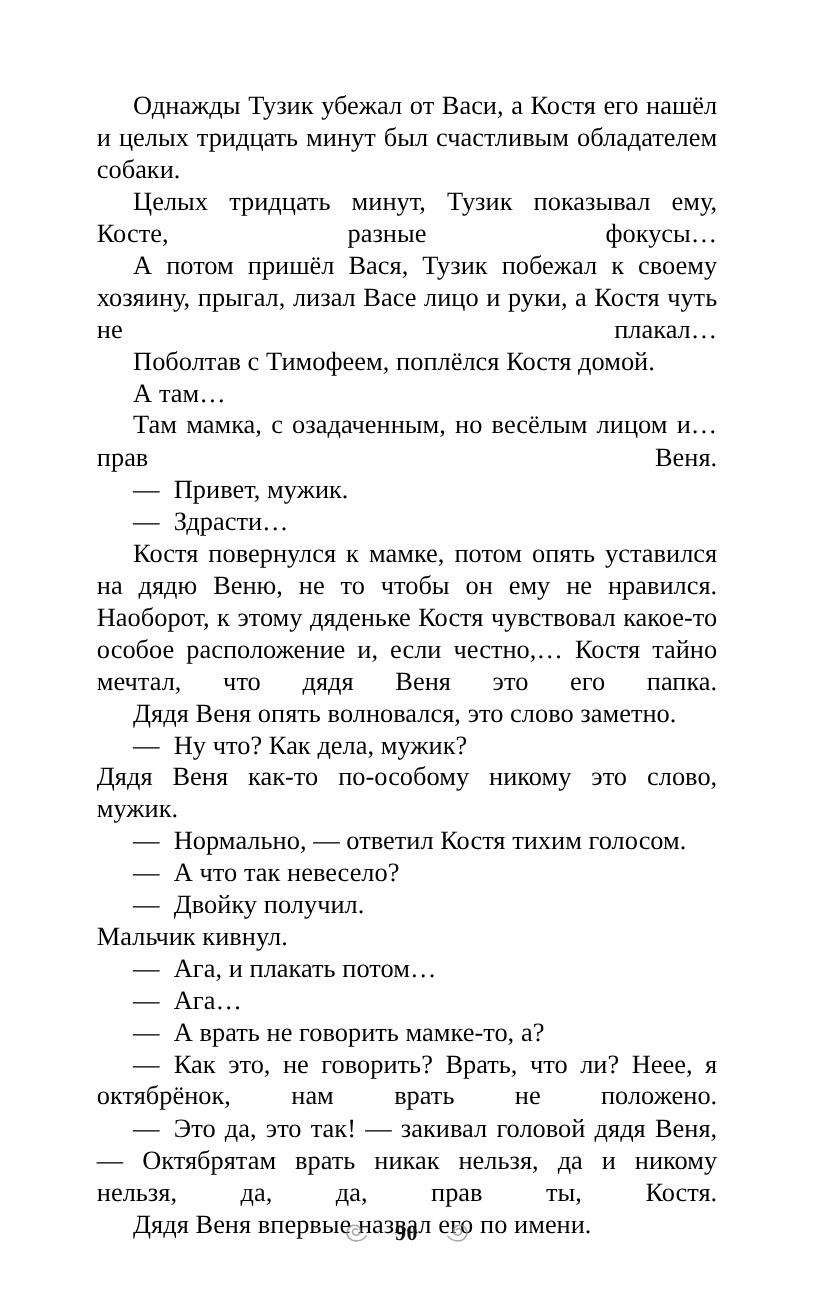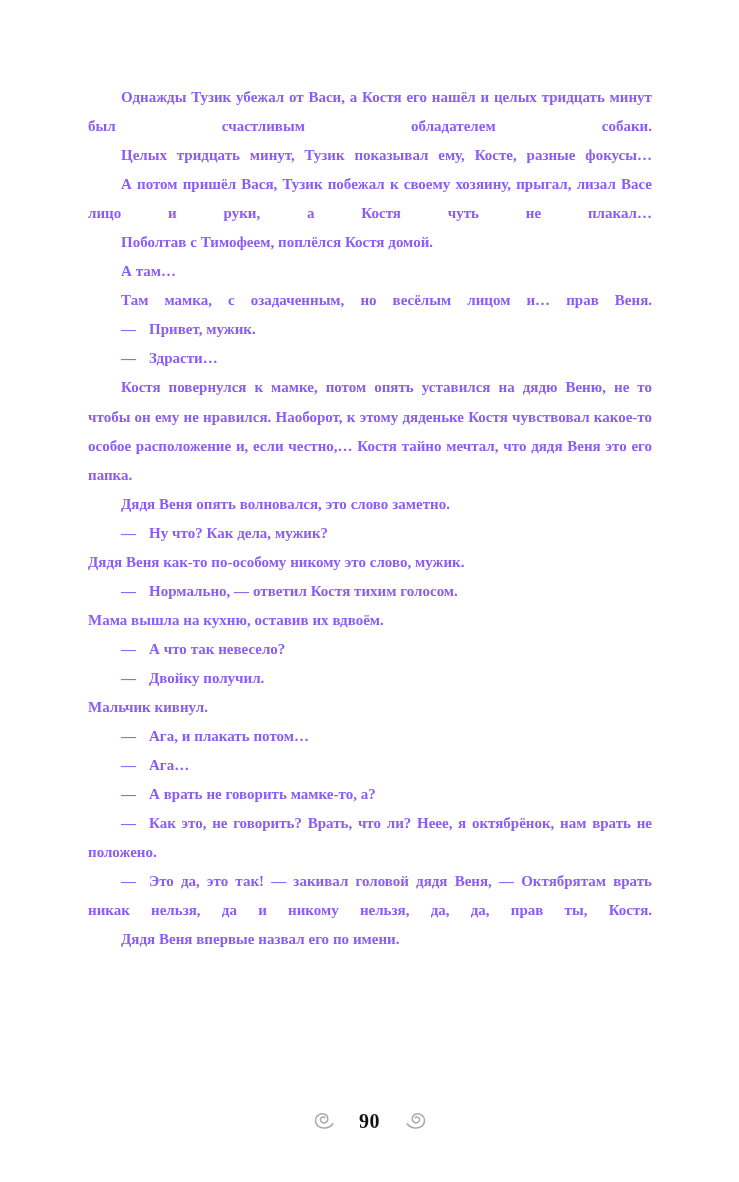--- a/index.html
+++ b/index.html
@@ -27,29 +27,28 @@
 
   #text-column {
     position: absolute;
     left: 88px;
     top: 83px;
     width: 564px;
   }
 
   .para {
     margin: 0;
-    font-size: 15px;
+    font-size: 24px;
     line-height: 29.05px;
     text-align: justify;
     text-justify: inter-word;
-    color: #8b5cf6;
+    color: #000000;
     -webkit-hyphens: none;
     hyphens: none;
     word-spacing: 0.1px;
-    font-weight: bold;
   }
   .para.indent {
     text-indent: 33px;
   }
   .para.noindent {
     text-indent: 0;
   }
   
   .para { text-align-last: left; }
   
@@ -114,21 +113,20 @@
 
     <p class="para indent full">Костя повернулся к мамке, потом опять уставился на дядю Веню, не то чтобы он ему не нравился. Наоборот, к этому дяденьке Костя чувствовал какое-то особое расположение и, если честно,… Костя тайно мечтал, что дядя Веня это его папка.</p>
     <p class="para indent">Дядя Веня опять волновался, это слово заметно.</p>
 
     <p class="para indent"><span class="dash">—</span><span class="dash-gap"></span><span>Ну что? Как дела, мужик?</span></p>
 
     <p class="para noindent">Дядя Веня как-то по-особому никому это слово, мужик.</p>
 
     <p class="para indent"><span class="dash">—</span><span class="dash-gap"></span><span>Нормально, — ответил Костя тихим голосом.</span></p>
 
-    <p class="para noindent">Мама вышла на кухню, оставив их вдвоём.</p>
 
     <p class="para indent"><span class="dash">—</span><span class="dash-gap"></span><span>А что так невесело?</span></p>
 
     <p class="para indent"><span class="dash">—</span><span class="dash-gap"></span><span>Двойку получил.</span></p>
 
 
     <p class="para noindent">Мальчик кивнул.</p>
 
     <p class="para indent"><span class="dash">—</span><span class="dash-gap"></span><span>Ага, и плакать потом…</span></p>
 

